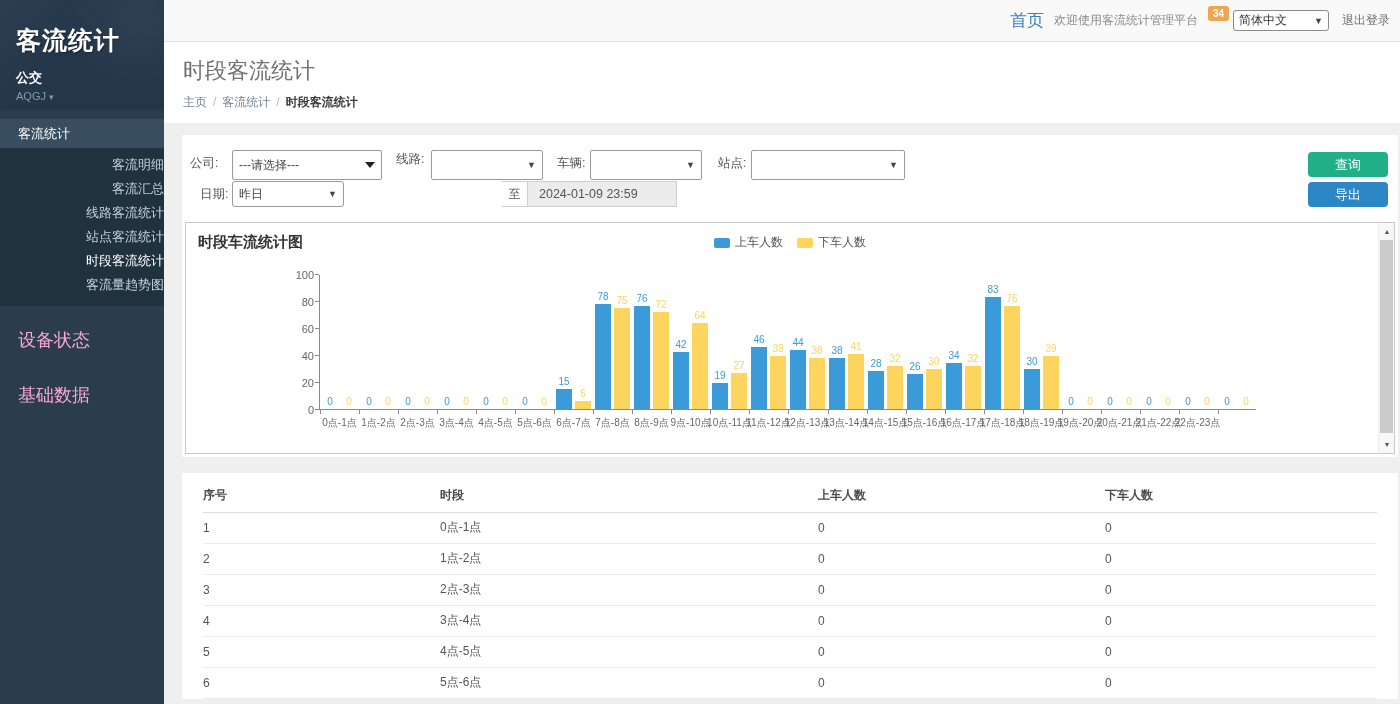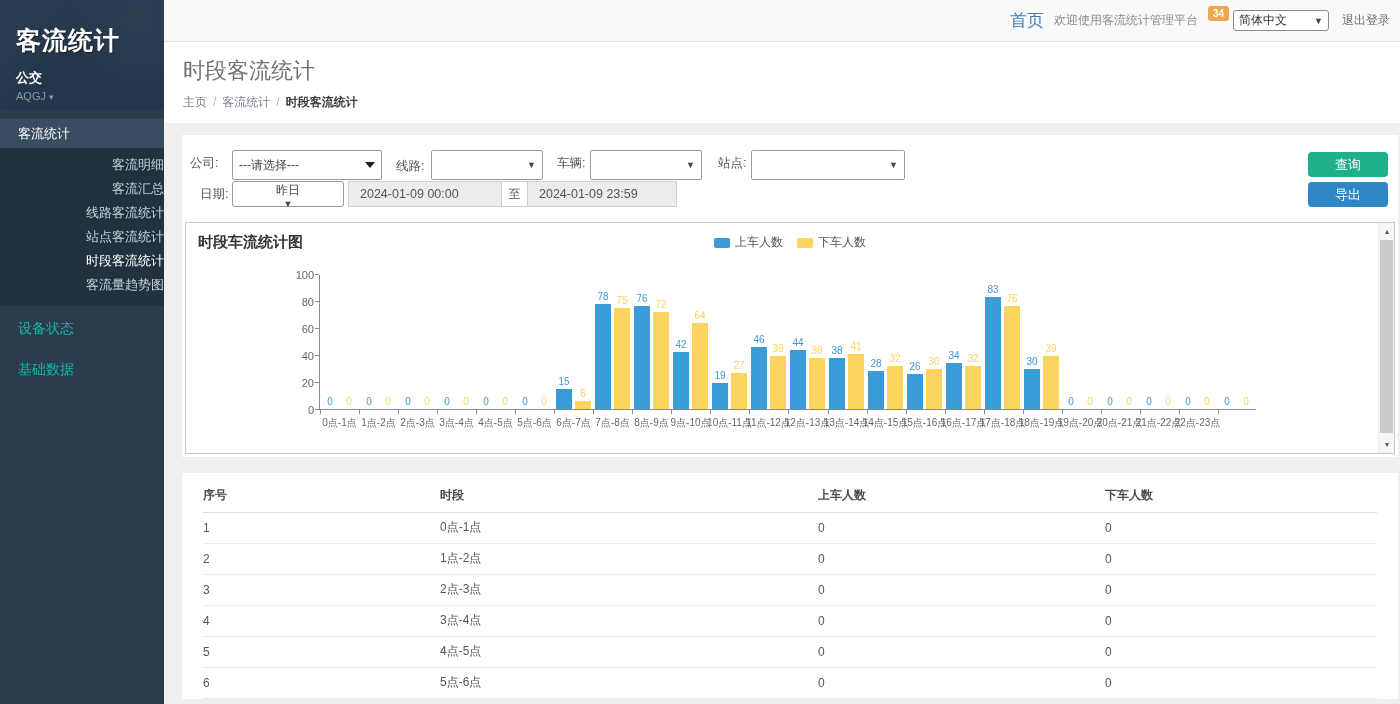--- a/index.html
+++ b/index.html
@@ -13,21 +13,21 @@
                 linear-gradient(135deg, rgba(255,255,255,.04) 0%, rgba(255,255,255,0) 45%), #24364a; }
   .side-title { color:#fff; font-size:25px; font-weight:bold; letter-spacing:1px; text-shadow:1px 1px 1px rgba(0,0,0,.4); }
   .side-sub { color:#fff; font-size:13px; font-weight:bold; margin-top:12px; }
   .side-acct { color:#8b99a6; font-size:11px; margin-top:3px; }
   .side-acct .caret { font-size:9px; margin-left:3px; }
   .menu-section { margin-top:8px; height:30px; line-height:30px; padding-left:18px; background:#394d60;
     color:#fff; font-size:13px; border-top:1px solid rgba(0,0,0,.18); cursor:pointer; }
   .submenu { background:#21323f; padding:5px 0 9px; }
   .submenu .sm-item { height:24px; line-height:24px; padding-left:38px; font-size:13px; color:#c8d2da; cursor:pointer;text-align:right; }
   .submenu .sm-item.active { color:#ffffff; }
-  .menu-item { padding:14px 0 9px 18px; font-size:14px; color:#14b8a6; cursor:pointer; }
+  .menu-item { padding:22px 0 9px 18px; font-size:18px; color:#f9a8d4; cursor:pointer; }
 
   
   .main { margin-left:164px; height:704px; }
   .topbar { height:42px; background:#f9f9f9; border-bottom:1px solid #e3e3e3;
     display:flex; align-items:center; justify-content:flex-end; padding-right:10px; }
   .tb-home { font-size:17px; color:#3e7fb8; margin-right:10px; cursor:pointer; }
   .tb-welcome { font-size:12px; color:#8a8a8a; margin-right:10px; }
   .tb-badge { font-size:10px; font-weight:bold; color:#fff; background:#f0a64e; border-radius:3px;
     padding:2px 5px; position:relative; top:-7px; margin-right:4px; }
   .tb-select { width:96px; height:21px; border:1px solid #8a8a8a; border-radius:3px; background:#fff;
@@ -44,21 +44,21 @@
 
   .content { padding:12px 2px 0 18px; }
 
   
   .filter-panel { position:relative; height:84px; background:#fff; }
   .f-label { position:absolute; font-size:12.5px; color:#555; line-height:22px; }
   .f-select { position:absolute; height:30px; border:1px solid #9a9a9a; border-radius:2px; background:#fff;
     display:flex; align-items:center; justify-content:space-between; padding:0 6px; font-size:12px; color:#444; cursor:pointer; }
   .f-select .tri { width:0; height:0; border-left:5px solid transparent; border-right:5px solid transparent; border-top:6px solid #222; }
   .f-select .chev { font-size:9px; color:#444; }
-  .f-select2 { height:26px; border-radius:3px;flex-direction:column; }
+  .f-select2 { height:26px; border-radius:3px; }
   .f-input { position:absolute; height:26px; background:#ececec; border:1px solid #cfcfcf;
     font-size:12.5px; color:#555; line-height:24px; padding-left:11px; }
   .f-addon { position:absolute; height:26px; background:#fff; border:1px solid #cfcfcf; border-left:none; border-right:none;
     font-size:12px; color:#555; line-height:24px; text-align:center; }
   .btn { position:absolute; width:80px; height:25px; border:none; border-radius:4px; color:#fff;
     font-size:13px; text-align:center; line-height:25px; cursor:pointer; font-family:inherit; }
   .btn-query { background:#1fb088; }
   .btn-export { background:#2d87c5; }
 
   
@@ -138,42 +138,41 @@
   </div>
 
   <div class="content">
 
     <div class="filter-panel">
       <span class="f-label" style="left:8px; top:17px;">公司:</span>
       <div class="f-select" style="left:50px; top:15px; width:150px;">
         <span>---请选择---</span>
           <span class="tri"></span>
       </div>
-      <span class="f-label" style="left:214px; top:20px;text-align:right;">线路:</span>
+      <span class="f-label" style="left:214px; top:13px;text-align:right;">线路:</span>
       <div class="f-select" style="left:249px; top:15px; width:112px;">
         <span></span>
           <span class="chev">▼</span>
       </div>
       <span class="f-label" style="left:375px; top:17px;">车辆:</span>
       <div class="f-select" style="left:408px; top:15px; width:112px;">
         <span></span>
           <span class="chev">▼</span>
       </div>
       <span class="f-label" style="left:536px; top:17px;">站点:</span>
       <div class="f-select" style="left:569px; top:15px; width:154px;">
         <span></span>
           <span class="chev">▼</span>
       </div>
 
       <span class="f-label" style="left:18px; top:48px;">日期:</span>
       <div class="f-select f-select2" style="left:50px; top:46px; width:112px;">
         <span>昨日</span>
           <span class="chev">▼</span>
       </div>
-      <div class="f-input" style="left:166px; top:46px; width:154px;">2024-01-09 00:00</div>
       <div class="f-addon" style="left:320px; top:46px; width:25px;">至</div>
       <div class="f-input" style="left:345px; top:46px; width:150px;">2024-01-09 23:59</div>
 
       <button class="btn btn-query" style="left:1126px; top:17px;">查询</button>
       <button class="btn btn-export" style="left:1126px; top:47px;">导出</button>
     </div>
 
     <div class="chart-panel">
       <div class="chart-box">
         <div class="chart-title">时段车流统计图</div>

